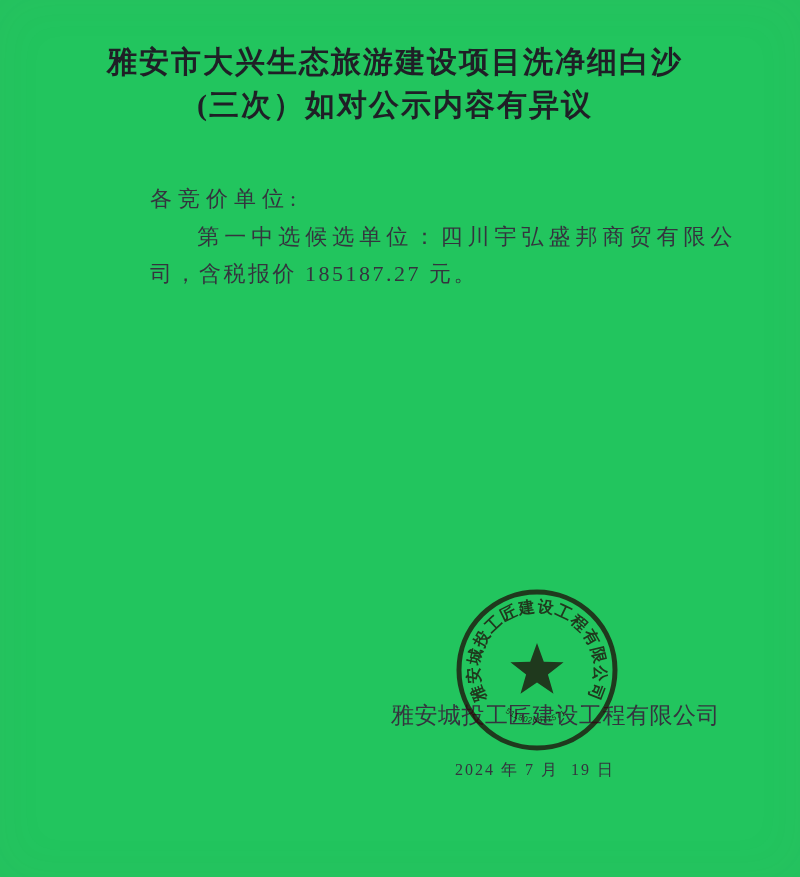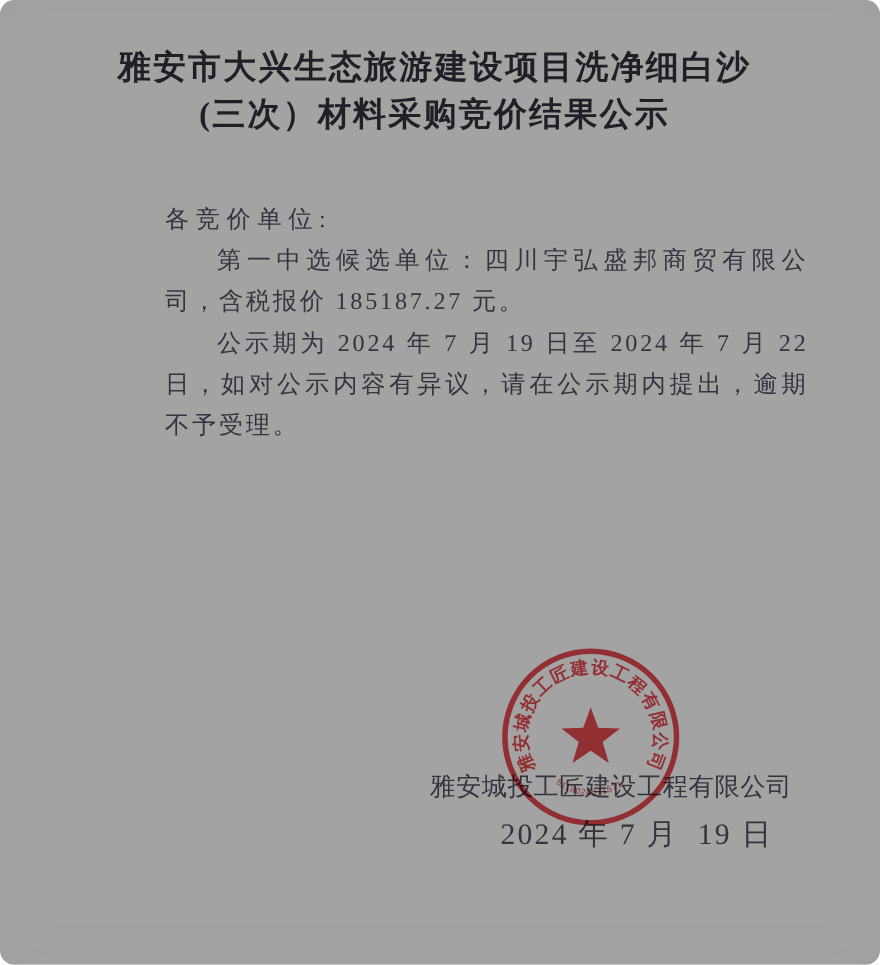--- a/index.html
+++ b/index.html
@@ -4,25 +4,24 @@
 <style>
   html, body { margin: 0; padding: 0; }
   body {
     width: 800px; height: 877px;
     background: #ffffff;
     font-family: "Liberation Serif", "DejaVu Serif", serif;
   }
   .page {
     position: relative;
     width: 800px; height: 877px;
-    background: #a3a3a3;
+    background: #22c55e;
     overflow: hidden;
     box-shadow: inset 0 0 50px rgba(120,120,125,0.06);
     color: #34343e;
-    border-radius: 13px;
   }
   .doc-title {
     position: absolute;
     top: 40px; left: 0;
     width: 790px;
     margin: 0;
     text-align: center;
     font-size: 30px;
     font-weight: bold;
     line-height: 43px;
@@ -44,22 +43,22 @@
   .signature-company {
     position: absolute;
     left: 391px; top: 700px;
     font-size: 23px;
     letter-spacing: 0.5px;
     white-space: pre;
     color: #34343e;
   }
   .signature-date {
     position: absolute;
-    left: 455px; top: 740px;
-    font-size: 27px;
+    left: 455px; top: 760px;
+    font-size: 16px;
     letter-spacing: 2px;
     white-space: pre;
     color: #34343e;
   }
   .seal {
     position: absolute;
     left: 452px; top: 585px;
     width: 170px; height: 170px;
     mix-blend-mode: multiply;
     opacity: 0.92;
@@ -70,27 +69,26 @@
   .seal .arc-company { font-size: 16px; letter-spacing: 1.3px; font-weight: bold; }
   .seal .arc-serial  { font-size: 8px;  letter-spacing: 0.6px; }
 </style>
 </head>
 <body>
 
 <div class="page">
 
   <h1 class="doc-title">
     <span>雅安市大兴生态旅游建设项目洗净细白沙</span><br>
-    <span>(三次）材料采购竞价结果公示</span>
+    <span>(三次）如对公示内容有异议</span>
   </h1>
 
   <div class="body-text">
     <p class="salutation">各竞价单位:</p>
     <p>第一中选候选单位：四川宇弘盛邦商贸有限公司，含税报价 185187.27 元。</p>
-    <p>公示期为 2024 年 7 月 19 日至 2024 年 7 月 22 日，如对公示内容有异议，请在公示期内提出，逾期不予受理。</p>
   </div>
 
   <div class="signature-company">雅安城投工匠建设工程有限公司</div>
   <div class="signature-date">2024 年 7 月  19 日</div>
 
   <svg class="seal" viewBox="0 0 170 170" xmlns="http://www.w3.org/2000/svg">
     <defs>
       <path id="sealArcTop" d="M 34.8 114 A 58 58 0 1 1 135.2 114" fill="none"></path>
       <path id="sealArcBottom" d="M 53.1 127.3 A 53 53 0 0 0 116.9 127.3" fill="none"></path>
     </defs>

